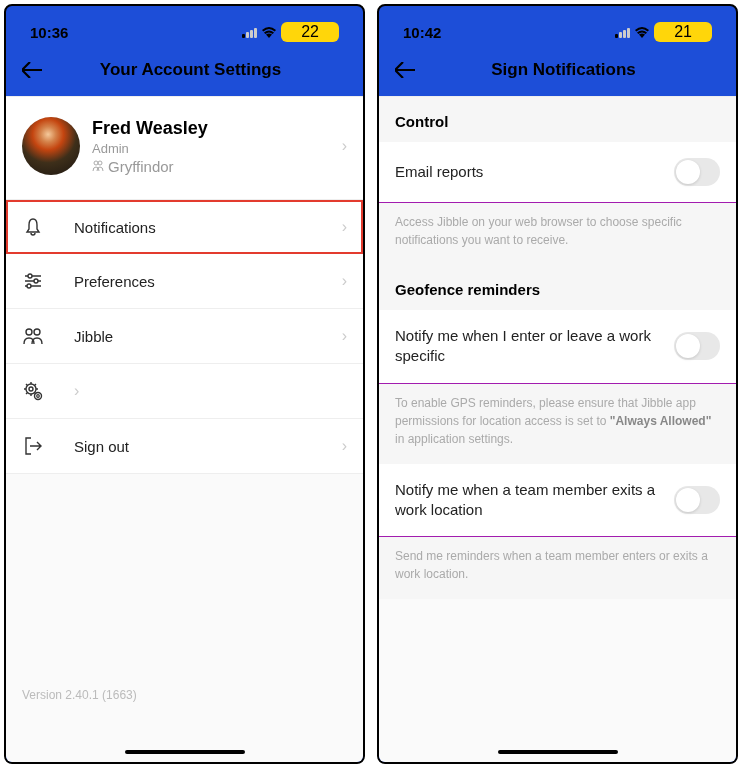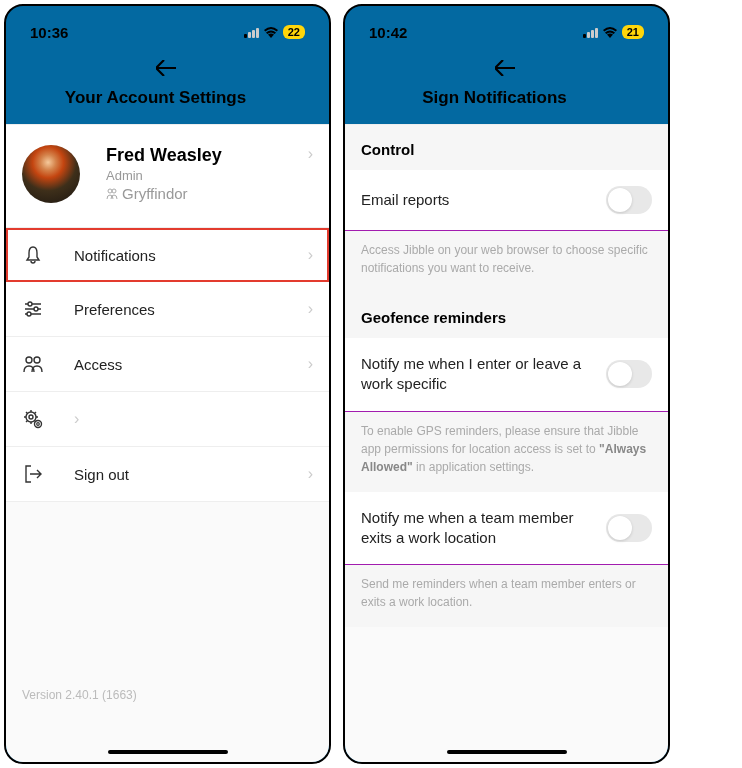--- a/index.html
+++ b/index.html
@@ -6,26 +6,26 @@
     body {
       font-family: -apple-system, BlinkMacSystemFont, 'Segoe UI', Arial, sans-serif;
       background: #fff;
       display: flex;
       gap: 12px;
       padding: 4px;
       width: 742px;
       height: 768px;
     }
     .phone {
-      width: 327px;
+      width: 361px;
       height: 760px;
       border: 2px solid #000;
-      border-radius: 19px;
+      border-radius: 8px;
       overflow: hidden;
-      background: #0369a1;
+      background: #1d4ed8;
       position: relative;
       display: flex;
       flex-direction: column;
     }
     .status-bar {
       display: flex;
       justify-content: space-between;
       align-items: center;
       padding: 12px 24px 4px 24px;
       height: 44px;
@@ -49,31 +49,30 @@
       border-radius: 1px;
     }
     .signal-bars span:nth-child(1) { height: 4px; background: #000; }
     .signal-bars span:nth-child(2) { height: 6px; }
     .signal-bars span:nth-child(3) { height: 8px; }
     .signal-bars span:nth-child(4) { height: 10px; }
     .wifi-icon { font-size: 14px; }
     .battery-badge {
       background: #ffd60a;
       border-radius: 6px;
-      padding: 1px 5px;
-      font-size: 11px;
-      font-weight: 700;
+      padding: 1px 20px;
+      font-size: 16px;
+      font-weight: 400;
     }
     .header {
       display: flex;
       align-items: center;
       padding: 10px 16px 16px 16px;
       border-bottom: 1px solid #eee;
       gap: 12px;
-      flex-direction: column;
     }
     .back-arrow {
       font-size: 20px;
       font-weight: bold;
       cursor: pointer;
       width: 24px;
     }
     .header-title {
       flex: 1;
       text-align: center;
@@ -81,23 +80,24 @@
       font-weight: 700;
       margin-left: -24px;
     }
     .content {
       flex: 1;
       overflow-y: auto;
       background: #fafafa;
     }
     .profile-row {
       display: flex;
+      align-items: center;
       padding: 20px 16px 24px 16px;
       background: #fff;
-      gap: 26px;
+      gap: 12px;
       border-bottom: 1px solid #eee;
     }
     .avatar {
       width: 58px;
       height: 58px;
       border-radius: 50%;
       background: radial-gradient(circle at 45% 30%, #f5c99b 0%, #d4824a 15%, #c44510 30%, #3e2f1a 55%, #1a1410 100%);
       flex-shrink: 0;
     }
     .profile-info { flex: 1; }
@@ -290,21 +290,21 @@
     </div>
 
     <div class="menu-item">
       <span class="menu-icon">
         <svg width="20" height="20" viewBox="0 0 20 20">
             <circle cx="6" cy="6" r="3" fill="none" stroke="#333" stroke-width="1.4"></circle>
             <circle cx="14" cy="6" r="3" fill="none" stroke="#333" stroke-width="1.4"></circle>
             <path d="M1 18 Q1 12 6 12 Q11 12 11 18 M9 18 Q9 12 14 12 Q19 12 19 18" fill="none" stroke="#333" stroke-width="1.4"></path>
           </svg>
       </span>
-      <span class="menu-label">Access</span>
+      <span class="menu-label">Jibble</span>
       <span class="chevron">›</span>
     </div>
 
     <div class="menu-item">
       <span class="menu-icon">
         <svg width="20" height="20" viewBox="0 0 20 20">
             <circle cx="8" cy="8" r="5" fill="none" stroke="#333" stroke-width="1.4"></circle>
             <circle cx="8" cy="8" r="2" fill="none" stroke="#333" stroke-width="1.4"></circle>
             <path d="M8 1 L8 3 M8 13 L8 15 M1 8 L3 8 M13 8 L15 8 M3 3 L4.5 4.5 M11.5 11.5 L13 13 M3 13 L4.5 11.5 M11.5 4.5 L13 3" stroke="#333" stroke-width="1.4"></path>
             <circle cx="15" cy="15" r="3.5" fill="none" stroke="#333" stroke-width="1.4"></circle>

